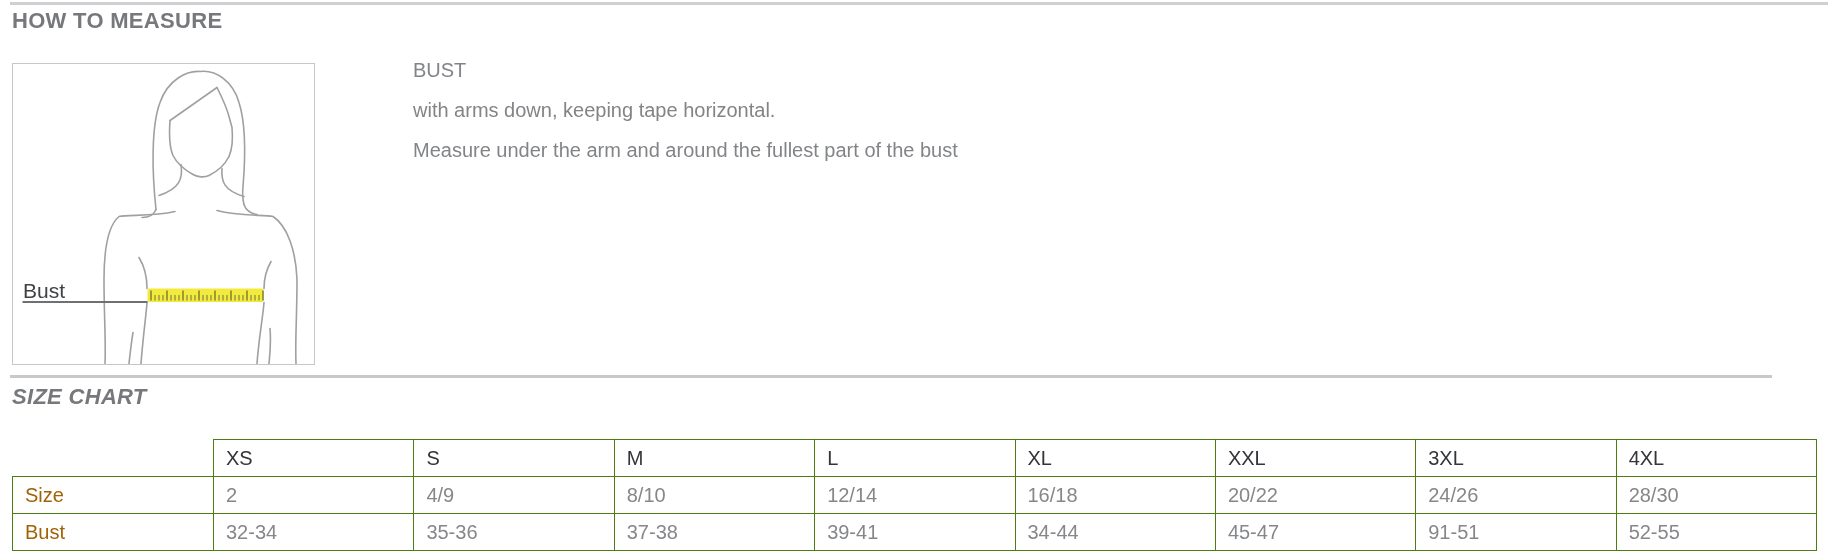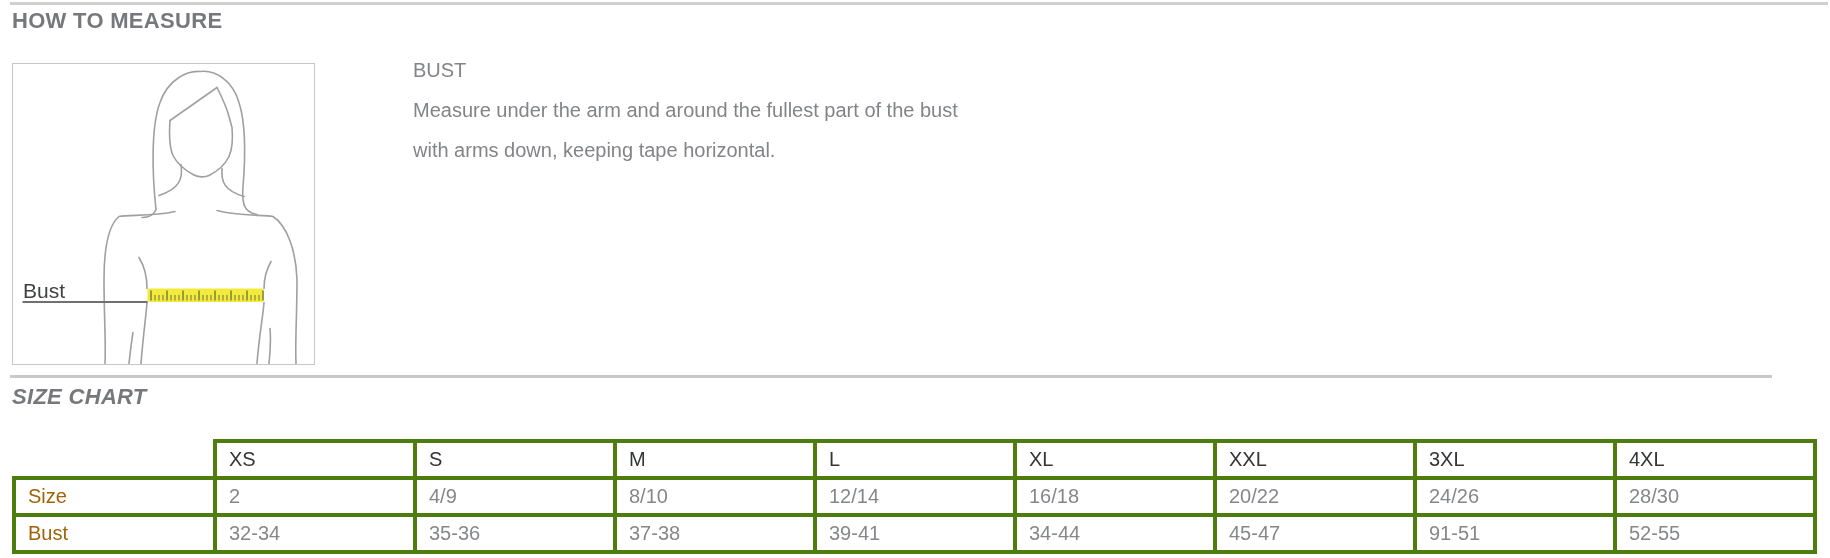--- a/index.html
+++ b/index.html
@@ -26,21 +26,21 @@
     position:absolute; left:413px; top:50px; font-size:20px;
     color:#828487; line-height:40px; white-space:nowrap;
   }
   table.size-chart {
     position:absolute; left:12px; top:439px; width:1805px;
     border-collapse:collapse; table-layout:fixed; font-size:20px;
     background:#fff;
   }
   table.size-chart col.col-label { width:201px; }
   table.size-chart th, table.size-chart td {
-    border:4px solid #4d7c0f; height:37px; padding:0 6px 0 12px;
+    border:1px solid #4d7c0f; height:37px; padding:0 6px 0 12px;
     text-align:left; vertical-align:middle; font-weight:400; white-space:nowrap;
   }
   table.size-chart th.corner { border:none; background:transparent; }
   table.size-chart th { color:#333538; }
   table.size-chart td.row-label { color:#a16207; }
   table.size-chart td.value { color:#85878a; }
 </style>
 </head>
 <body>
 
@@ -79,22 +79,22 @@
       <path stroke="#86863e" stroke-width="1.2" d="M142 230.5V236M146 230.5V236M150 230.5V236M158 230.5V236M162 230.5V236M166 230.5V236M174 230.5V236M178 230.5V236M182 230.5V236M190 230.5V236M194 230.5V236M198 230.5V236M206 230.5V236M210 230.5V236M214 230.5V236M222 230.5V236M226 230.5V236M230 230.5V236M238 230.5V236M242 230.5V236M246 230.5V236"></path>
     </g>
 
     <path d="M9.5 237.5 L 134.5 237.5" stroke="#6f7072" stroke-width="1.8" fill="none"></path>
     <text x="10" y="233" font-size="21" fill="#414244" font-family="Liberation Sans, sans-serif">Bust</text>
   </svg>
 </div>
 
 <div class="measure-text">
   <div>BUST</div>
+  <div>with arms down, keeping tape horizontal.</div>
   <div>Measure under the arm and around the fullest part of the bust</div>
-  <div>with arms down, keeping tape horizontal.</div>
 </div>
 
 <div class="rule mid"></div>
 
 <h2 class="section-heading second">SIZE CHART</h2>
 
 <table class="size-chart">
   <colgroup>
     <col class="col-label">
     <col>

